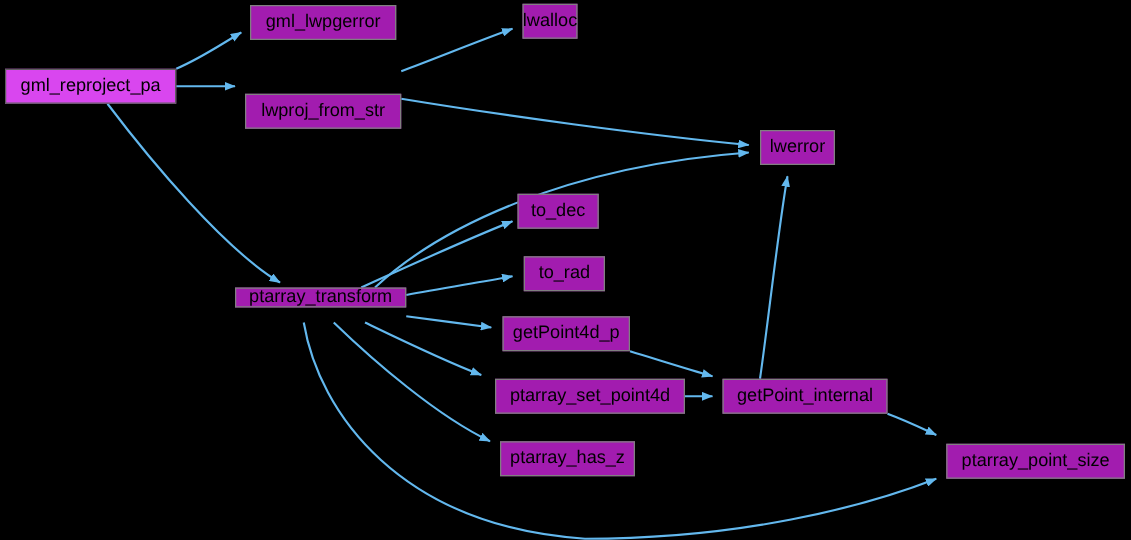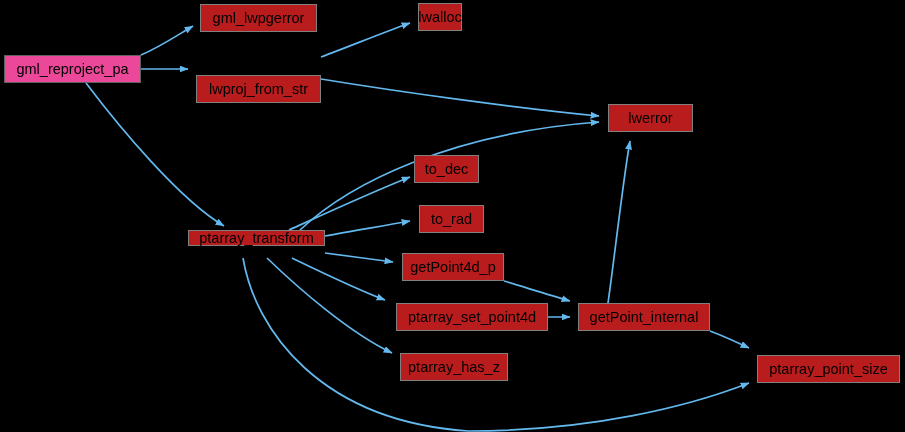--- a/index.html
+++ b/index.html
@@ -20,33 +20,33 @@
     position: absolute;
     left: 0;
     top: 0;
     width: 905px;
     height: 432px;
   }
   .graph-node {
     position: absolute;
     box-sizing: border-box;
     border: 1px solid #808080;
-    background: #b91c1c;
+    background: #a21caf;
     color: #000000;
     display: flex;
     align-items: center;
     justify-content: center;
     font-size: 14.5px;
     line-height: 1;
     letter-spacing: 0px;
     white-space: nowrap;
     padding: 0 6px;
   }
   .graph-node.highlight {
-    background: #ec4899;
+    background: #d946ef;
     border-color: #606060;
   }
   .node-label {
     display: block;
     transform: translateY(-0.5px);
   }
 </style>
 </head>
 <body>
 
@@ -82,21 +82,21 @@
       </div>
       <div class="graph-node" style="left: 200px; top: 4px; width: 117px; height: 28px;">
         <span class="node-label">gml_lwpgerror</span>
       </div>
       <div class="graph-node" style="left: 196px; top: 55px; width: 125px; height: 28px; margin-top: 20px;">
         <span class="node-label">lwproj_from_str</span>
       </div>
       <div class="graph-node" style="left: 418px; top: 3px; width: 44px; height: 28px;">
         <span class="node-label">lwalloc</span>
       </div>
-      <div class="graph-node" style="left: 608px; top: 104px; width: 85px; height: 28px;">
+      <div class="graph-node" style="left: 608px; top: 104px; width: 60px; height: 28px;">
         <span class="node-label">lwerror</span>
       </div>
       <div class="graph-node" style="left: 188px; top: 230px; width: 137px; height: 16px;">
         <span class="node-label">ptarray_transform</span>
       </div>
       <div class="graph-node" style="left: 414px; top: 155px; width: 65px; height: 28px;">
         <span class="node-label">to_dec</span>
       </div>
       <div class="graph-node" style="left: 419px; top: 205px; width: 65px; height: 28px;">
         <span class="node-label">to_rad</span>

